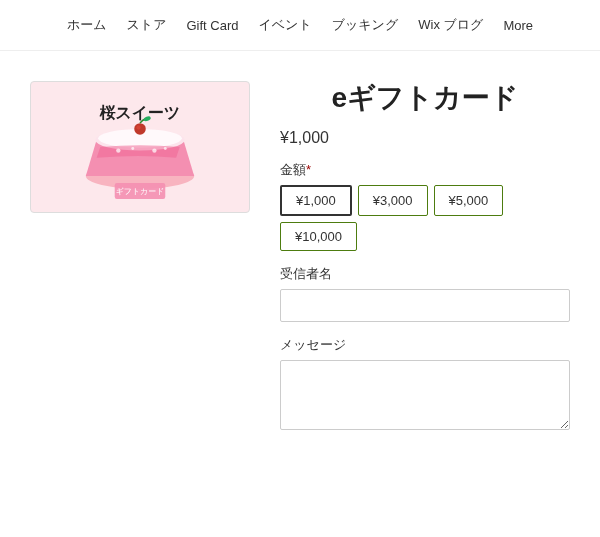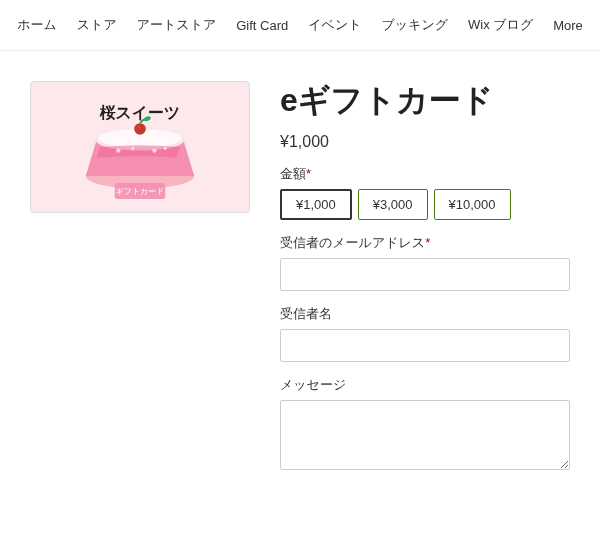--- a/index.html
+++ b/index.html
@@ -57,24 +57,25 @@
     }
 
     
     .product-info {
       flex: 1;
       display: flex;
       flex-direction: column;
       gap: 14px;
     }
     .product-title {
-      font-size: 32px;
+      font-size: 28px;
       font-weight: bold;
       color: #222;
       line-height: 1.2;
+      text-align: center;
     }
     .product-price {
       font-size: 16px;
       color: #333;
     }
     .product-description {
       font-size: 13px;
       color: #555;
       line-height: 1.5;
     }
@@ -133,21 +134,20 @@
       resize: vertical;
       height: 70px;
     }
   </style>
 </head>
 <body>
 
 <nav>
   <a>ホーム</a>
   <a>ストア</a>
-  <a>アートストア</a>
   <a>Gift Card</a>
   <a>イベント</a>
   <a>ブッキング</a>
   <a>Wix ブログ</a>
   <a>More</a>
 </nav>
 
 <div class="content">
 
   <div class="product-image-wrap">
@@ -194,30 +194,25 @@
     <div class="product-price">¥1,000</div>
 
 
     <div class="field-group">
       <div class="field-label">
         <span>金額</span><span class="required">*</span>
       </div>
       <div class="amount-options">
         <button class="amount-btn selected">¥1,000</button>
         <button class="amount-btn">¥3,000</button>
+        <button class="amount-btn">¥5,000</button>
         <button class="amount-btn">¥10,000</button>
       </div>
     </div>
 
-    <div class="field-group">
-      <div class="field-label">
-        <span>受信者のメールアドレス</span><span class="required">*</span>
-      </div>
-      <input type="email" class="text-input" style="">
-    </div>
 
     <div class="field-group">
       <div class="field-label">受信者名</div>
       <input type="text" class="text-input" style="">
     </div>
 
     <div class="field-group">
       <div class="field-label">メッセージ</div>
       <textarea class="text-input" style=""></textarea>
     </div>

